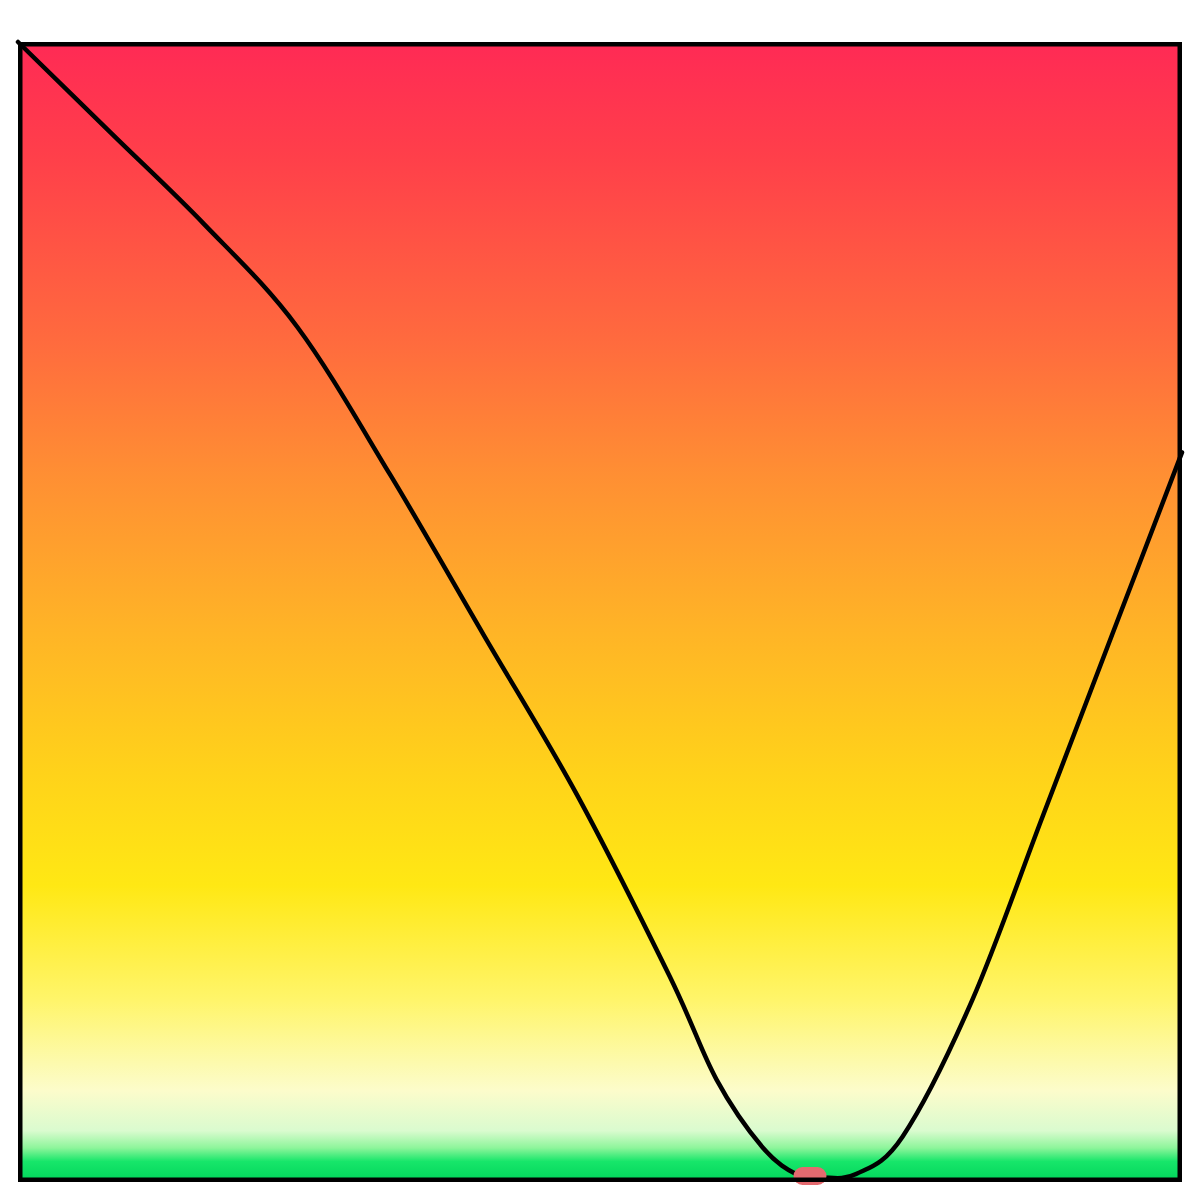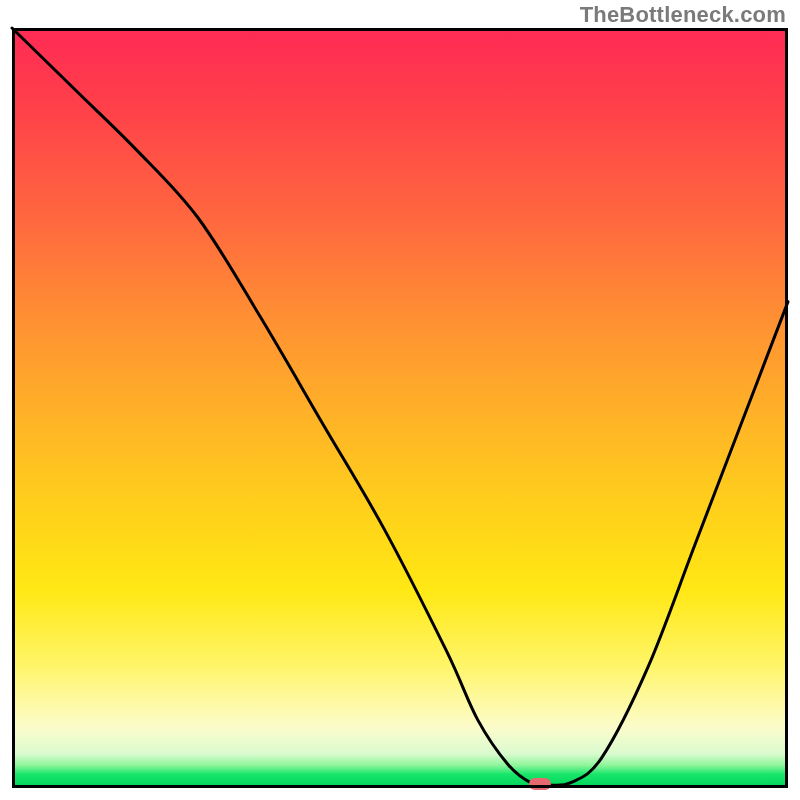--- a/index.html
+++ b/index.html
@@ -76,21 +76,20 @@
     border-radius: 7px;
     background: #e46a6f;
     transform: translate(-50%, -50%);
   }
 </style>
 </head>
 <body>
 
 <div class="stage">
 
-  <div class="watermark">TheBottleneck.com</div>
 
   <div class="plot">
     <div class="gradient-rect"></div>
 
     <svg class="curve-layer" viewBox="0 0 776 760" preserveAspectRatio="none">
       <path fill="none" stroke="#000000" stroke-width="3" stroke-linejoin="round" stroke-linecap="round" d="M 0.0 0.0 C 10.3 10.1, 41.4 40.5, 62.1 60.8 C 82.8 81.1, 103.5 100.1, 124.2 121.6 C 144.9 143.1, 165.5 162.1, 186.2 190.0 C 206.9 217.9, 227.6 254.6, 248.3 288.8 C 269.0 323.0, 289.7 359.7, 310.4 395.2 C 331.1 430.7, 351.8 463.6, 372.5 501.6 C 393.2 539.6, 419.0 591.5, 434.6 623.2 C 450.1 654.9, 455.3 672.6, 465.6 691.6 C 475.9 710.6, 487.6 726.6, 496.6 737.2 C 505.7 747.8, 513.5 752.1, 519.9 755.4 C 526.4 758.7, 529.0 757.1, 535.4 757.0 C 541.9 756.8, 549.7 759.2, 558.7 754.7 C 567.8 750.1, 576.8 749.0, 589.8 729.6 C 602.7 710.2, 620.8 673.9, 636.3 638.4 C 651.8 602.9, 667.4 557.3, 682.9 516.8 C 698.4 476.3, 713.9 435.7, 729.4 395.2 C 745.0 354.7, 768.2 293.9, 776.0 273.6"></path>
     </svg>
 
     <div class="marker" style="left: 527.68px; top: 756.2px; background: rgb(228, 106, 111);"></div>
 

